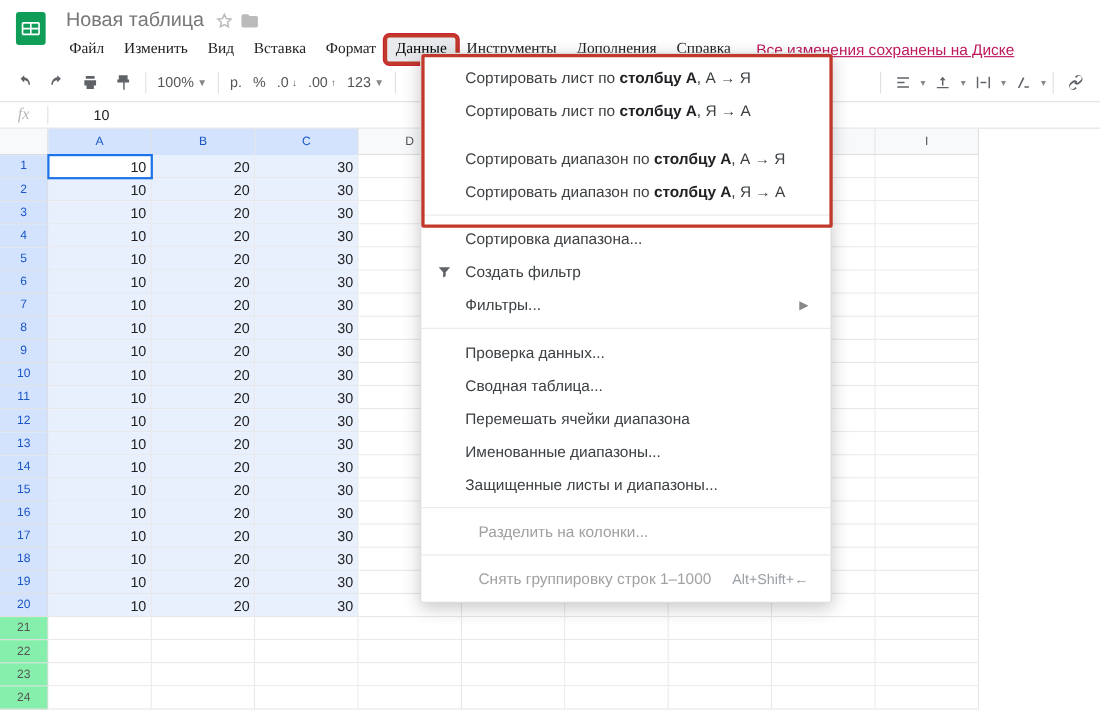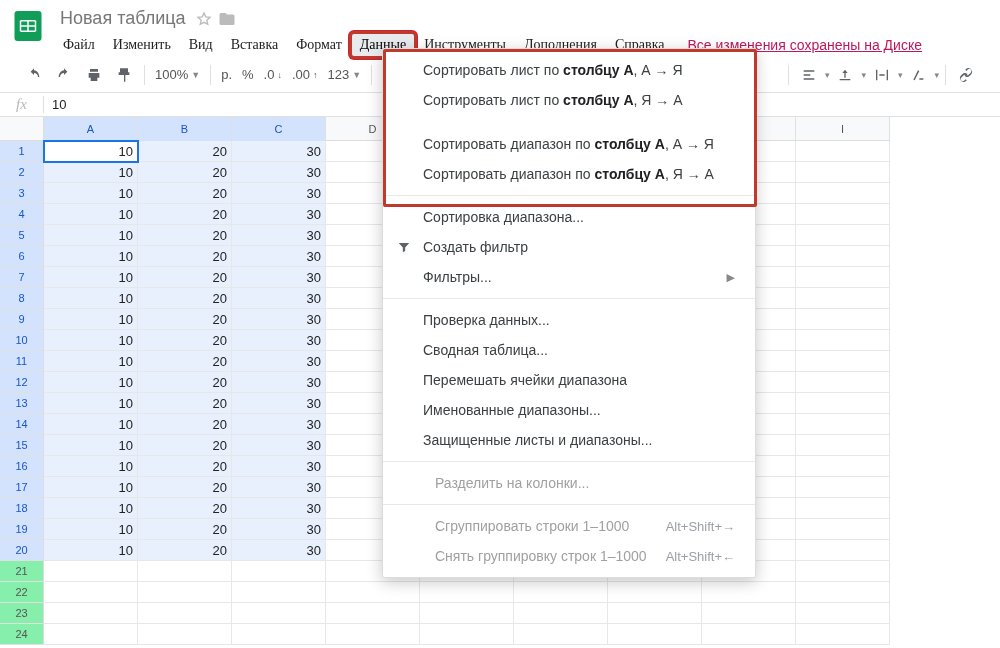--- a/index.html
+++ b/index.html
@@ -13,29 +13,29 @@
   .title-block { flex:1 1 auto; }
   .title-row { display:flex; align-items:center; gap:6px; padding-left:2px; }
   .doc-title { font-size:18px; color:#777; letter-spacing:0; padding:2px 4px; }
   .title-icon { color:#bbb; display:inline-flex; }
   .menubar { display:flex; align-items:center; gap:0; padding:2px 0 0 0; font-size:14px; color:#222; }
   .menubar .menu-item { padding:4px 9px; border-radius:3px; cursor:default;font-family:Liberation Serif, serif; }
   .menubar .menu-item.active { background:#e8eaed; color:#000; box-shadow:0 0 0 3px #c23;  outline:3px solid #c0392b; outline-offset:-1px; background:#e8eaed; }
   .menubar .save-info { margin-left:14px; color:#be185d; text-decoration:underline; font-size:14px; }
 
   
-  .toolbar { display:flex; align-items:center; gap:2px; padding:4px 20px; border-bottom:1px solid #e0e0e0; color:#555; height:36px;text-align:right; }
+  .toolbar { display:flex; align-items:center; gap:2px; padding:4px 8px; border-bottom:1px solid #e0e0e0; color:#555; height:36px;text-align:right; }
   .tb-btn { width:28px; height:28px; display:inline-flex; align-items:center; justify-content:center; border-radius:3px; }
   .tb-sep { width:1px; height:20px; background:#e0e0e0; margin:0 4px; }
   .tb-text { padding:0 4px; color:#555; font-size:13px; display:inline-flex; align-items:center; gap:3px; }
   .tb-text .caret { font-size:9px; color:#888; }
   .tb-right { margin-left:auto; display:flex; align-items:center; gap:2px; }
 
   
-  .fx-bar { display:flex; align-items:center; border-bottom:1px solid #e0e0e0; height:24px; }
+  .fx-bar { display:flex; align-items:center; border-bottom:1px solid #e0e0e0; height:24px;gap:33px; }
   .fx-label { width:44px; text-align:center; color:#b7b7b7; font-style:italic; font-family:"Times New Roman",serif; font-size:15px; border-right:1px solid #e0e0e0; }
   .fx-input { flex:1 1 auto; padding:0 8px; font-size:13px; color:#222; }
 
   
   .grid { position:relative; }
   .col-headers { display:grid; grid-template-columns:44px repeat(9,94px); }
   .col-headers .ch, .col-headers .corner { background:#f8f9fa; border-right:1px solid #e0e0e0; border-bottom:1px solid #ddd; height:24px; display:flex; align-items:center; justify-content:center; font-size:11px; color:#555; }
   .col-headers .corner { border-right:1px solid #ddd; }
   .col-headers .ch.sel { background:#d3e3fd; color:#1a56c5; border-bottom:1px solid #d3e3fd; }
   .rows { }
@@ -535,22 +535,18 @@
       </div>
       <div class="mi">
         <span>Защищенные листы и диапазоны...</span>
       </div>
       <div class="sep"></div>
       <div class="mi disabled">
         <span>Разделить на колонки...</span>
       </div>
       <div class="sep"></div>
       <div class="mi disabled">
-        <span>Сгруппировать строки 1–1000</span>
-        <span class="kbd">Alt+Shift+→</span>
-      </div>
-      <div class="mi disabled">
         <span>Снять группировку строк 1–1000</span>
         <span class="kbd">Alt+Shift+←</span>
       </div>
     </div>
 
 </div>
 
 </body></html>

